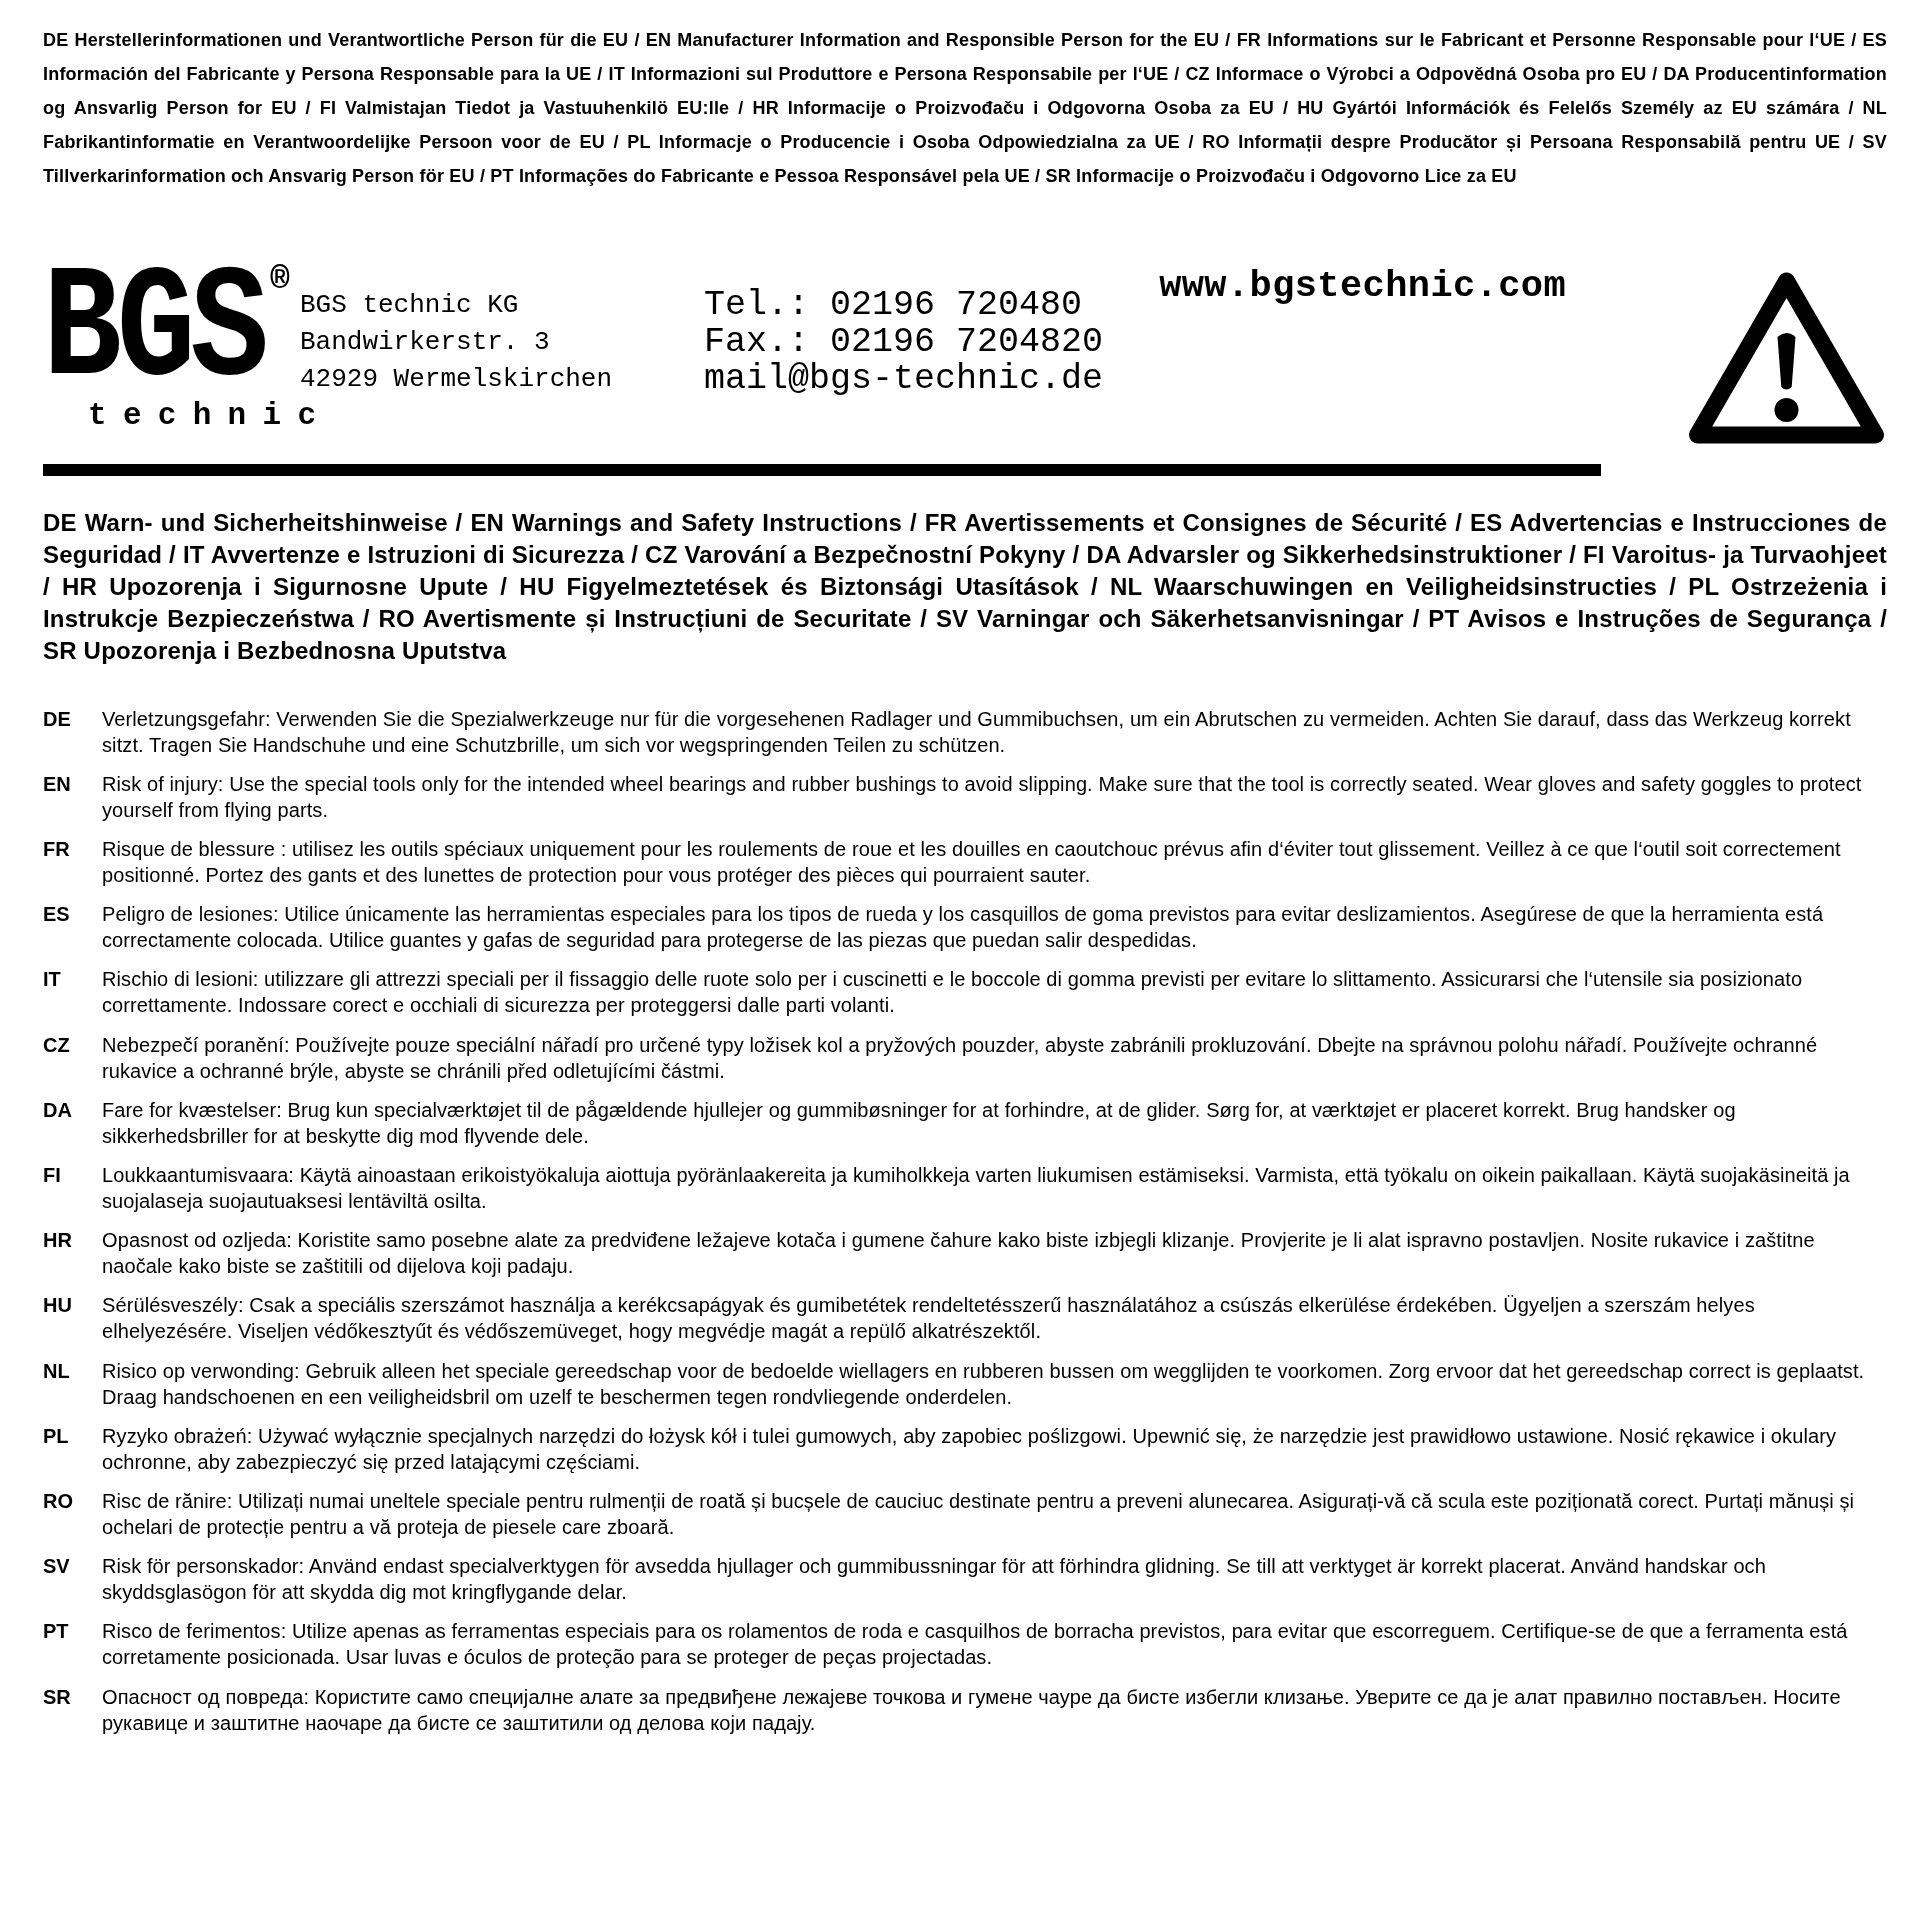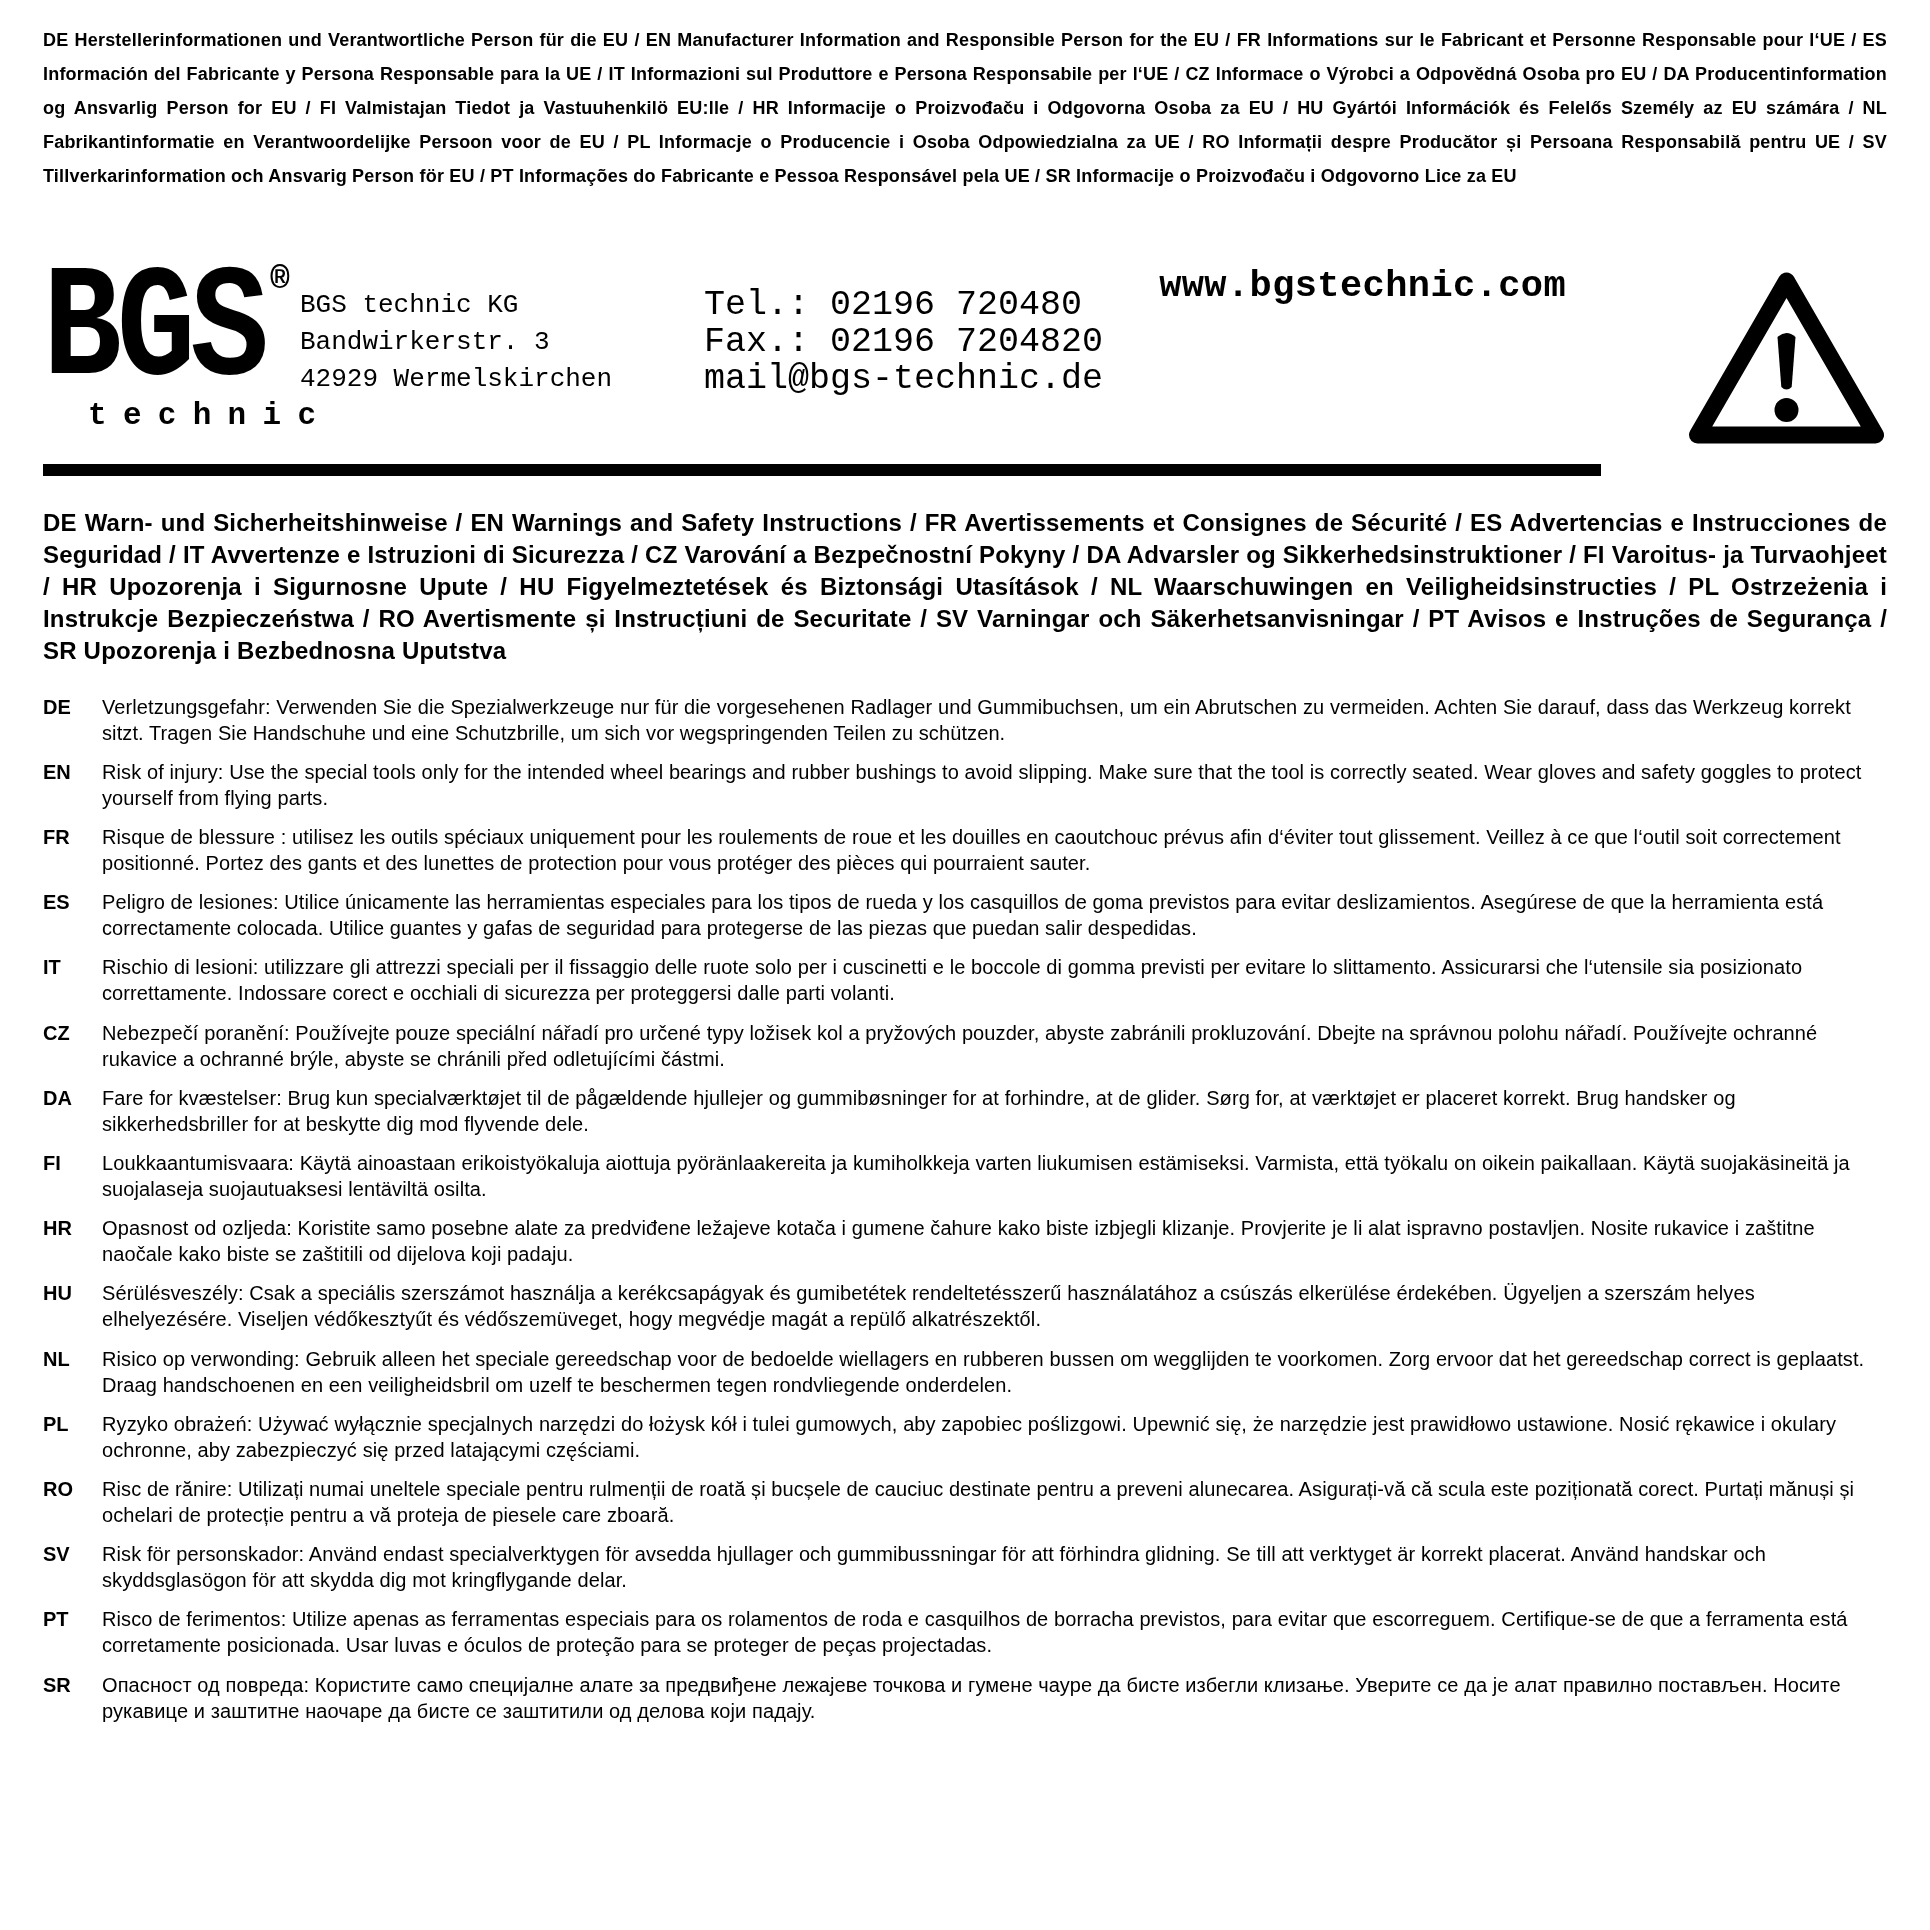--- a/index.html
+++ b/index.html
@@ -98,21 +98,21 @@
   .section-header {
     margin-top: 31px;
     font-size: 24px;
     font-weight: bold;
     line-height: 32px;
     text-align: justify;
     letter-spacing: 0.2px;
   }
 
   
-  .notes-list { margin-top: 27px; }
+  .notes-list { margin-top: 39px; }
   .note-row {
     display: flex;
     margin-bottom: 13.2px;
   }
   .note-lang {
     flex: 0 0 59px;
     font-size: 20px;
     font-weight: bold;
     line-height: 26px;
   }

